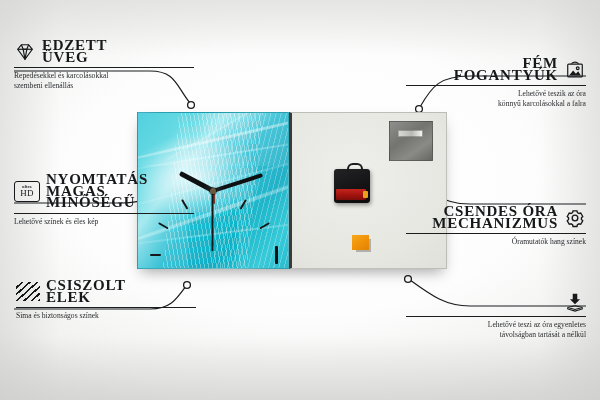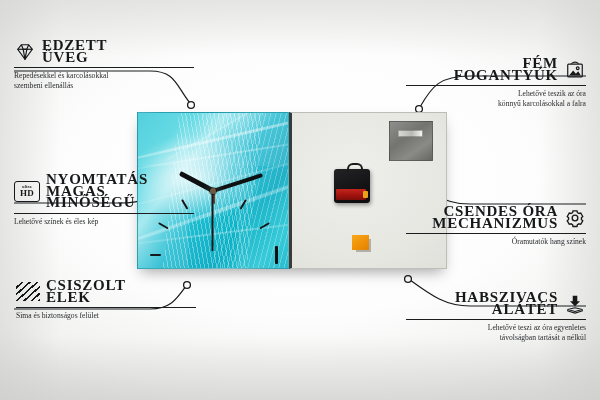--- a/index.html
+++ b/index.html
@@ -140,21 +140,21 @@
   .right .co-title,.right .co-sub{text-align:right;}
   .ico{width:22px;height:20px;flex:0 0 22px;color:#16181a;}
   .ico svg{display:block;width:100%;height:100%;}
 
   .hdbadge{
     width:24px;height:19px;flex:0 0 24px;border:1px solid #16181a;border-radius:3px;
     display:flex;flex-direction:column;align-items:center;justify-content:center;
     line-height:1;color:#16181a;
   }
   .hdbadge .u{font-size:4px;letter-spacing:.2px;font-weight:bold;}
-  .hdbadge .h{font-size:9px;font-weight:bold;letter-spacing:.3px;margin-top:.5px;}
+  .hdbadge .h{font-size:9px;font-weight:normal;letter-spacing:.3px;margin-top:.5px;}
 
   .edges{width:24px;height:19px;flex:0 0 24px;
     background:repeating-linear-gradient(-42deg,#16181a 0px,#16181a 1.6px,transparent 1.6px,transparent 5px);}
 
   svg.lines{position:absolute;left:0;top:0;width:600px;height:400px;pointer-events:none;}
 </style>
 </head>
 <body>
 
 <div id="stage">
@@ -274,21 +274,21 @@
 
   <div class="callout left" style="left:16px;top:280px;">
     <div class="co-head">
       <span class="edges"></span>
       <div>
         <div class="co-title">CSISZOLT</div>
         <div class="co-title">ÉLEK</div>
       </div>
     </div>
     <div class="co-rule"></div>
-    <div class="co-sub">Sima és biztonságos felület</div>
+    <div class="co-sub">Sima és biztonságos színek</div>
   </div>
 
   <div class="callout right" style="left:406px;top:44px;">
     <div class="co-head">
       <div>
         <div class="co-title">FÉM</div>
         <div class="co-title">FOGANTYÚK</div>
       </div>
       <span class="ico">
         <svg viewBox="0 0 24 22" fill="none" stroke="currentColor" stroke-width="1.3">
@@ -316,24 +316,20 @@
           <circle cx="12" cy="12" r="3.4"></circle>
         </svg>
       </span>
     </div>
     <div class="co-rule"></div>
     <div class="co-sub">Óramutatók hang színek</div>
   </div>
 
   <div class="callout right" style="left:406px;top:278px;">
     <div class="co-head">
-      <div>
-        <div class="co-title">HABSZIVACS</div>
-        <div class="co-title">ALÁTÉT</div>
-      </div>
       <span class="ico">
         <svg viewBox="0 0 24 22" fill="none" stroke="currentColor" stroke-width="1.2">
           <path d="M9.5 2 h5 v6 h3 L12 13.5 L6.5 8 h3 z" fill="currentColor" stroke="none"></path>
           <path d="M12 15.2 L20 17 L12 19.2 L4 17 Z"></path>
           <path d="M4 17 v1.6 L12 21 L20 18.6 V17"></path>
         </svg>
       </span>
     </div>
     <div class="co-rule"></div>
     <div class="co-sub">Lehetővé teszi az óra egyenletes</div>

